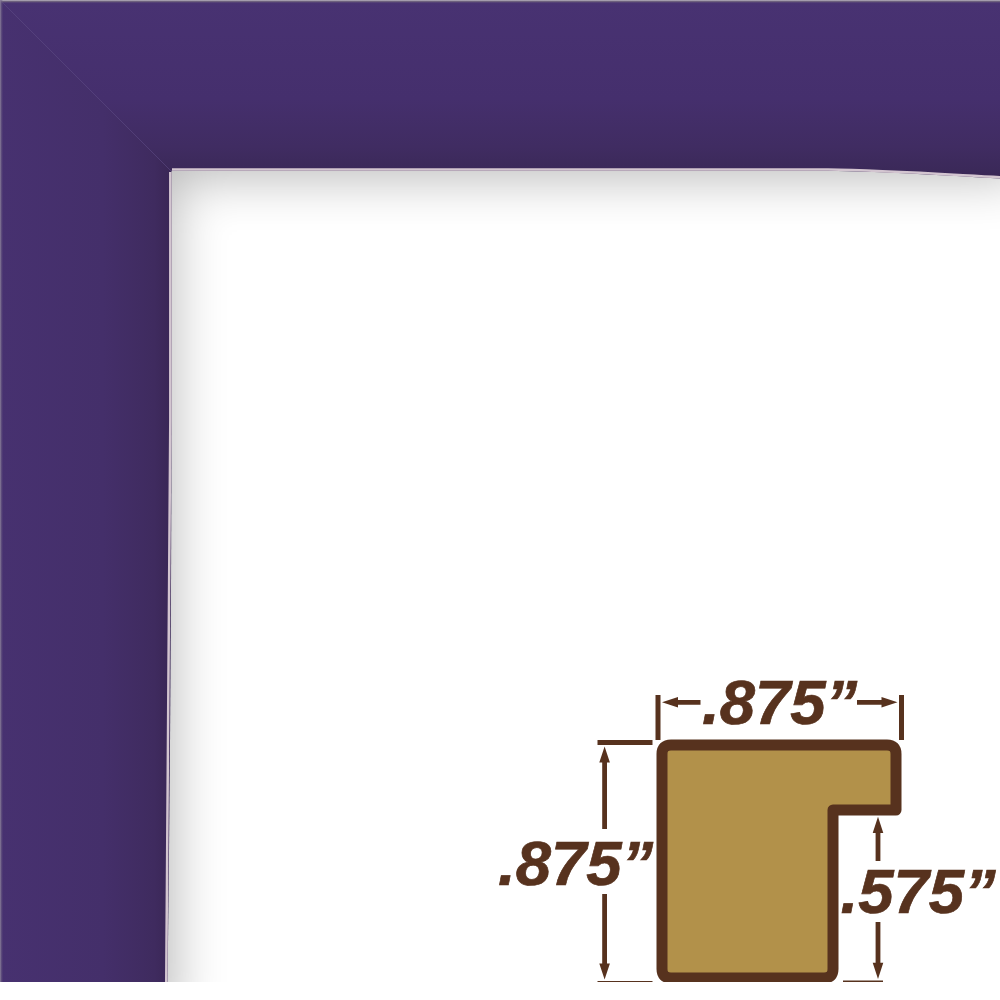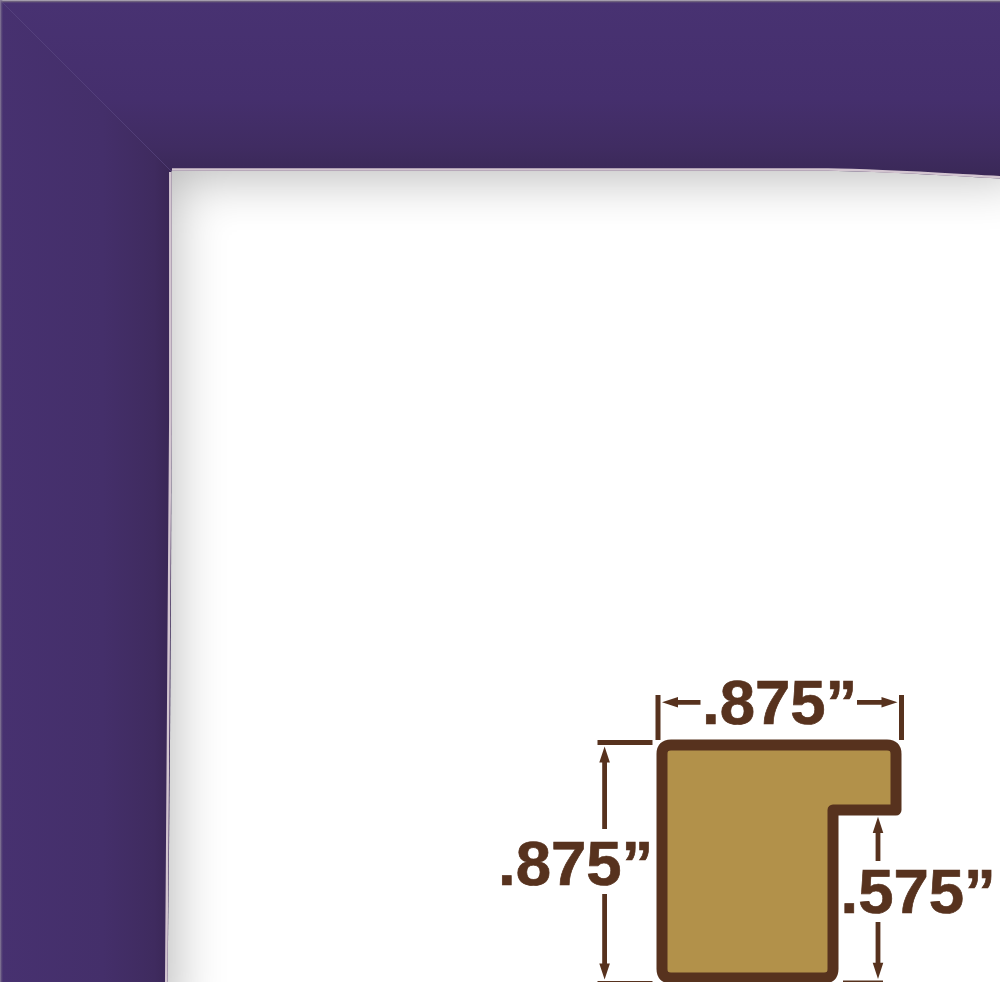--- a/index.html
+++ b/index.html
@@ -1,16 +1,16 @@
 <!DOCTYPE html>
 <html><head>
 <meta charset="utf-8">
 <style>
   html,body{margin:0;padding:0;background:#ffffff;}
-  #stage{width:1000px;height:982px;position:relative;overflow:hidden;font-family:"Liberation Sans", sans-serif;}
+  #stage{width:1000px;height:982px;position:relative;overflow:hidden;font-family:"Liberation Sans", sans-serif;font-style:italic;}
 </style>
 </head>
 <body>
 <div id="stage">
 <svg width="1000" height="1000" viewBox="0 0 1000 1000">
   <defs>
     <linearGradient id="gTop" x1="0" y1="0" x2="0" y2="1">
       <stop offset="0" stop-color="#483272"></stop>
       <stop offset="0.55" stop-color="#452f6d"></stop>
       <stop offset="0.82" stop-color="#402c62"></stop>

